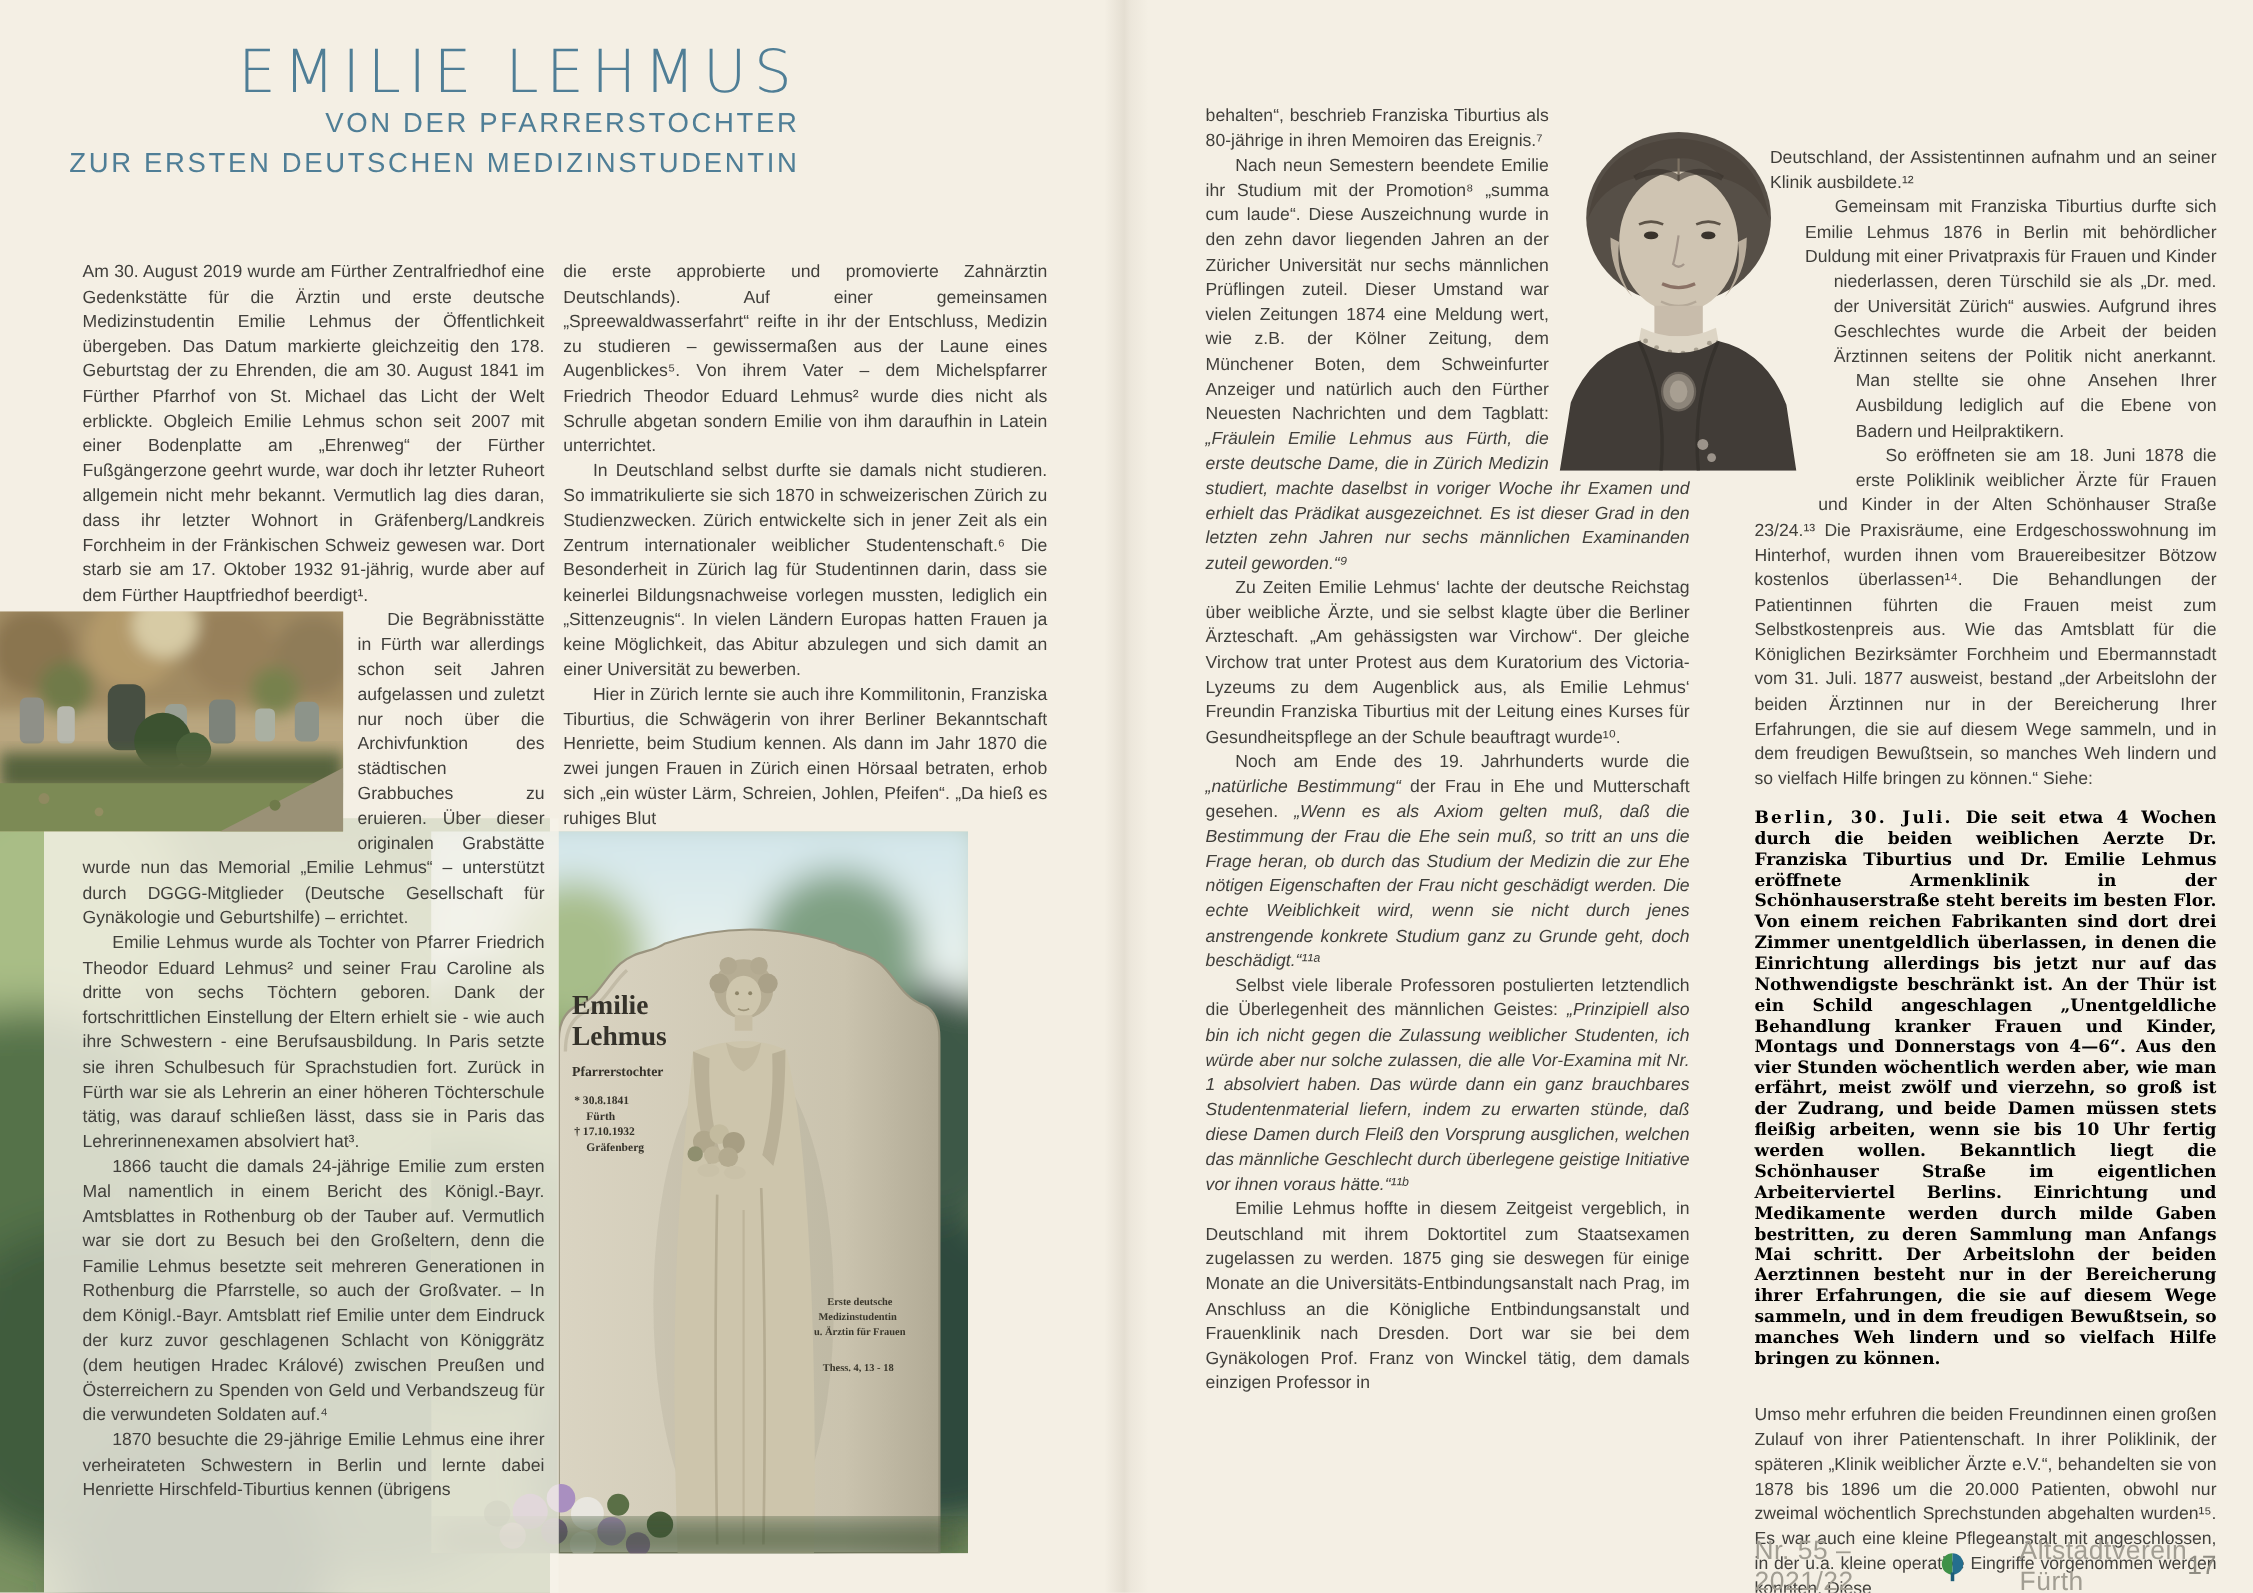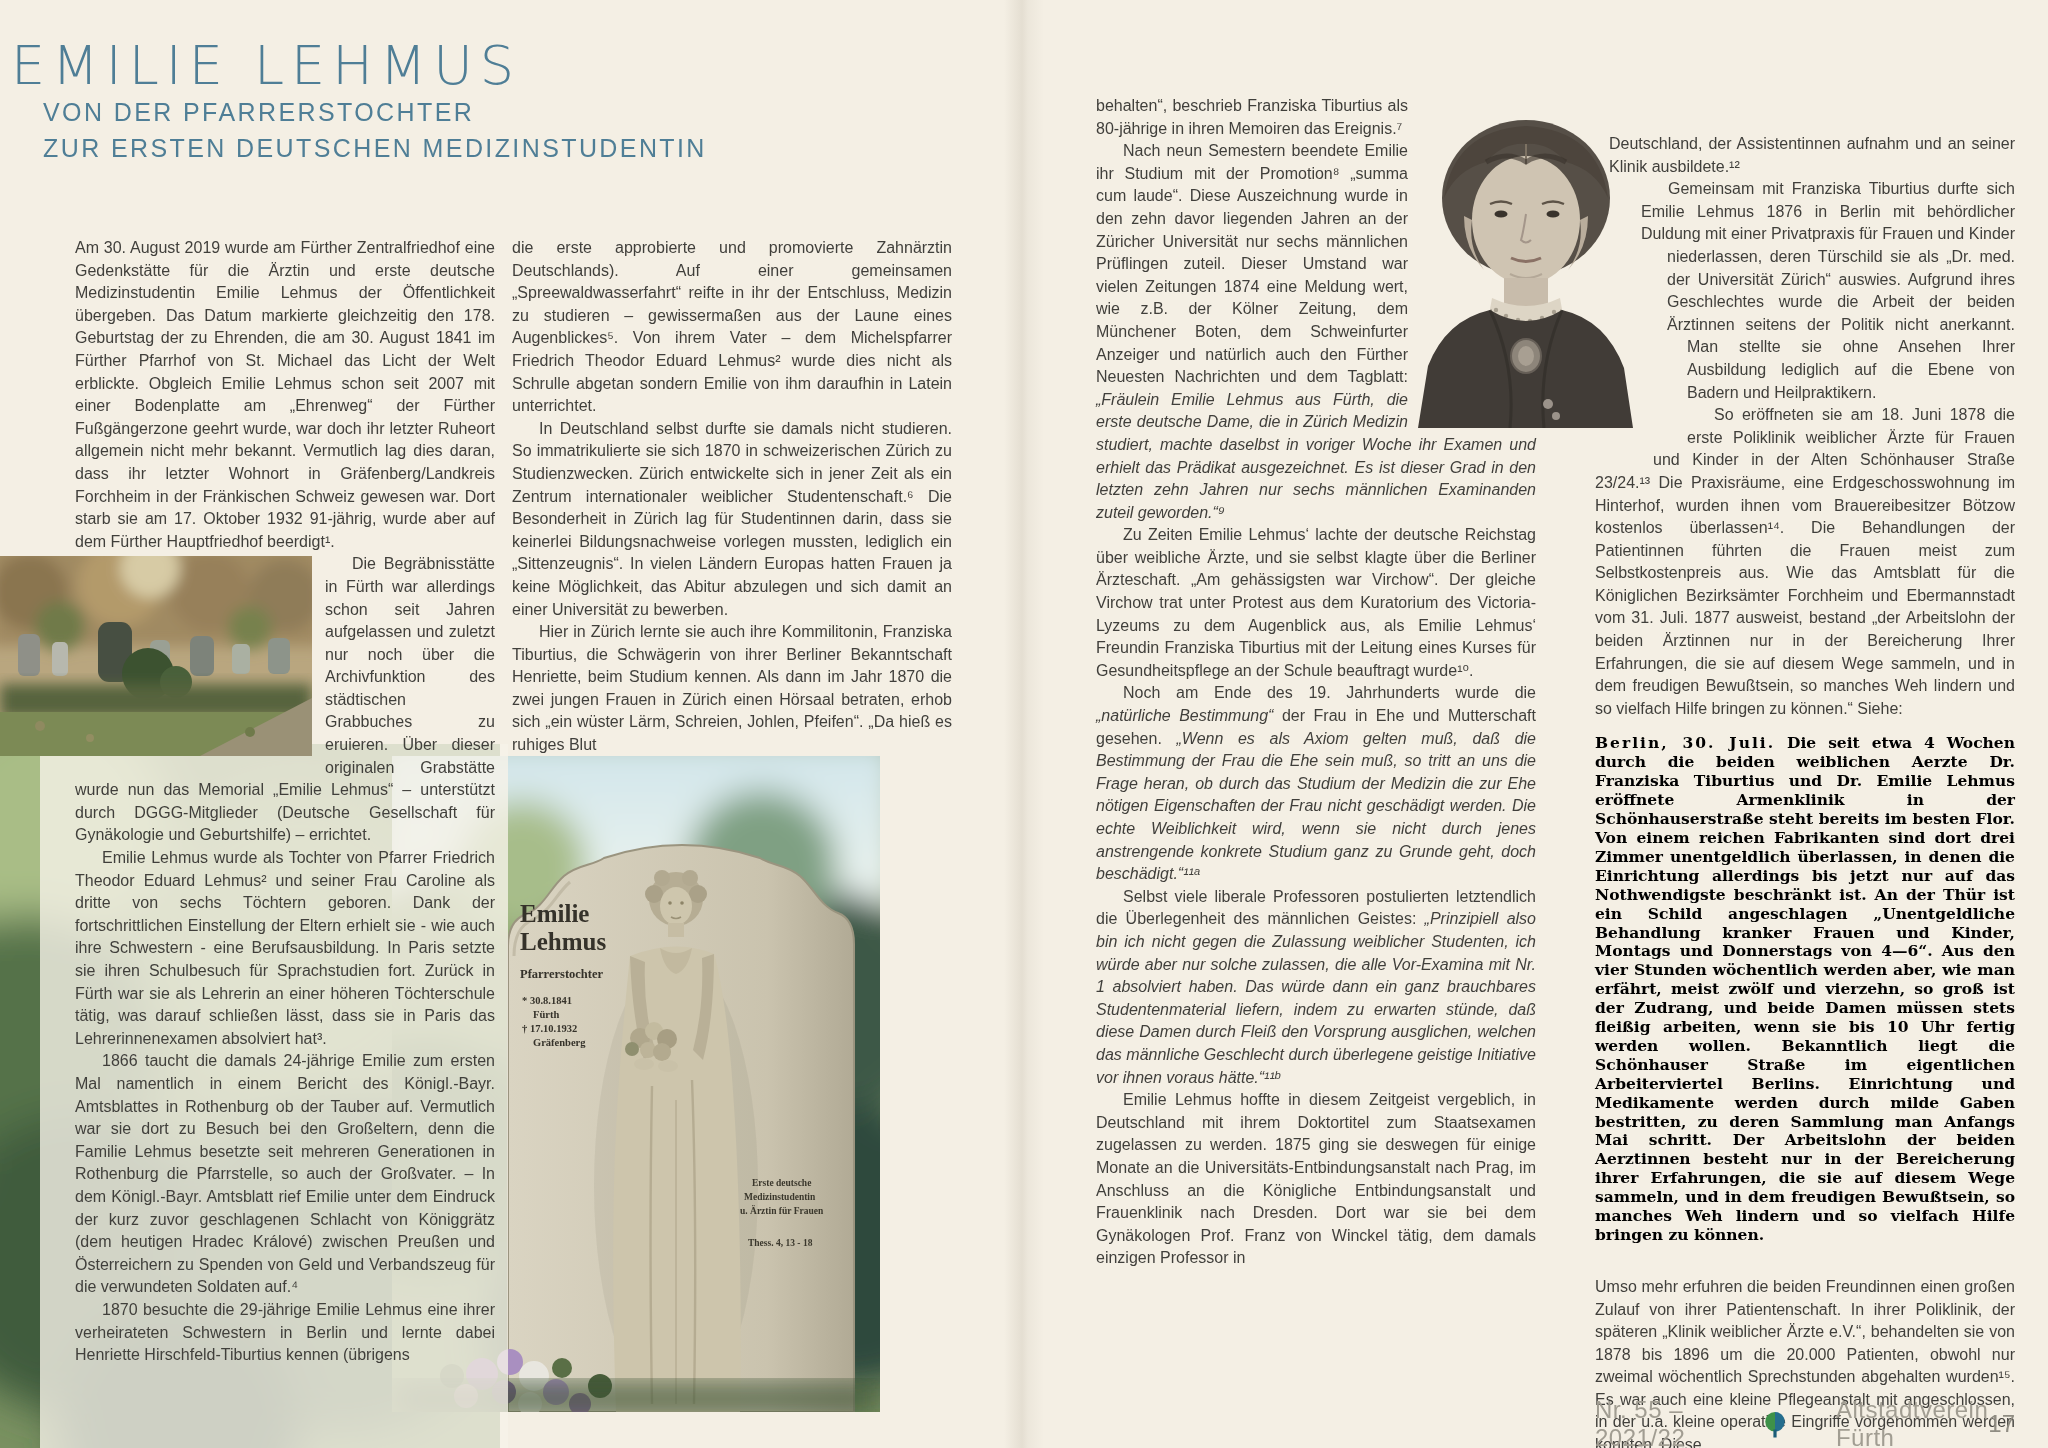--- a/index.html
+++ b/index.html
@@ -2,21 +2,21 @@
 <html lang="de"><head>
 <meta charset="utf-8">
 <style>
   html,body{margin:0;padding:0;}
   body{
     width:2048px;height:1448px;position:relative;overflow:hidden;
     background:#f4efe4;color:#403f3b;
     font-family:"Liberation Sans","DejaVu Sans",sans-serif;
   }
   
-  .title-block{position:absolute;left:11px;top:38px;z-index:5;}
+  .title-block{position:absolute;left:31px;top:38px;z-index:5;text-align:right;}
   .title-main{
     font-size:54px;font-weight:200;letter-spacing:7px;color:#4f7e96;
     font-family:"DejaVu Sans","Liberation Sans",sans-serif;line-height:56px;
   }
   .title-sub{margin-left:32px;color:#4f7e96;font-weight:300;
     font-size:25px;letter-spacing:2.4px;line-height:36px;}
   
   .col{position:absolute;z-index:6;}
   #col1{left:75px;top:237px;width:420px;}
   #col2{left:512px;top:237px;width:440px;}

